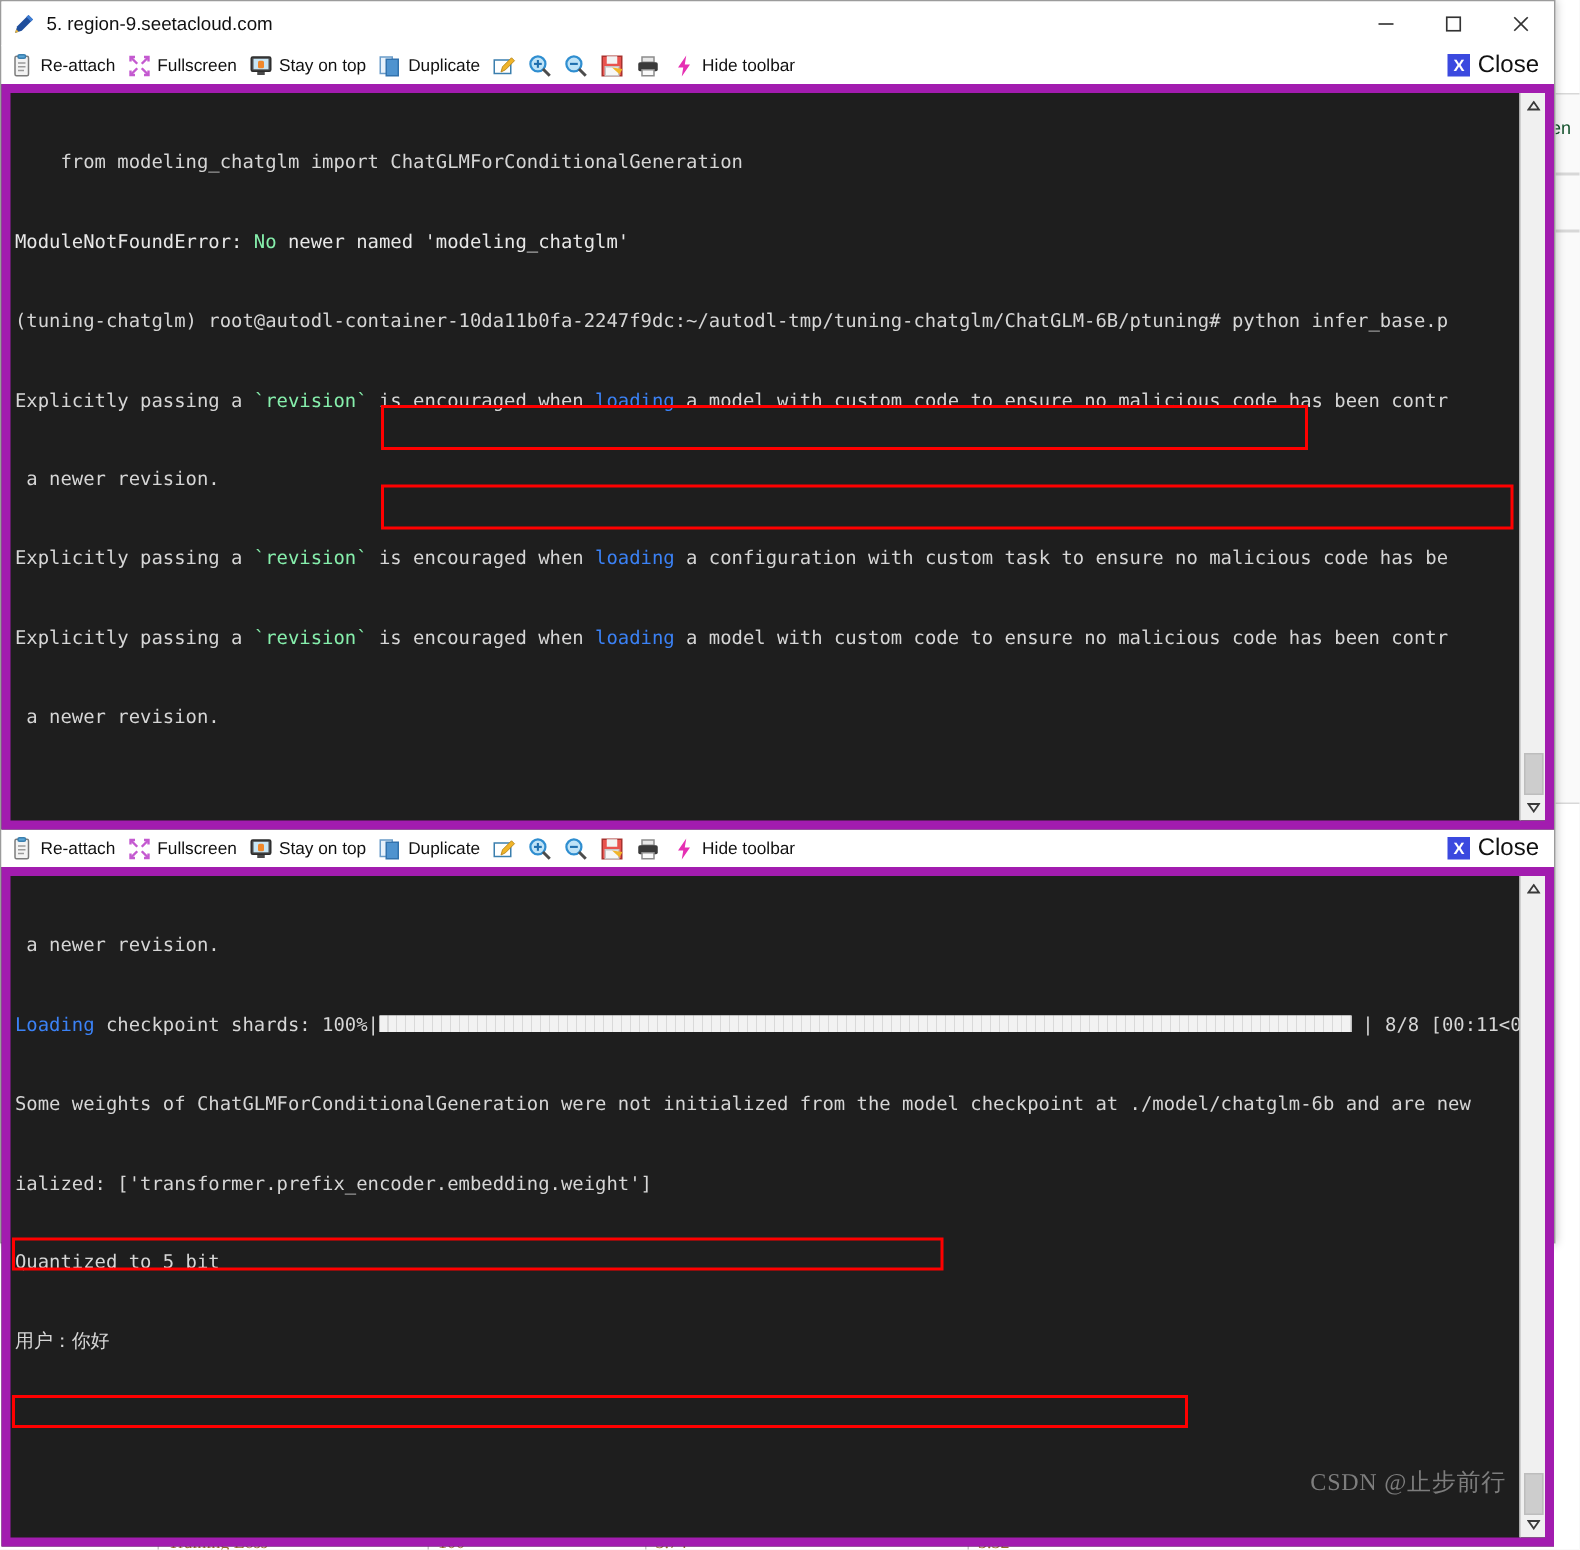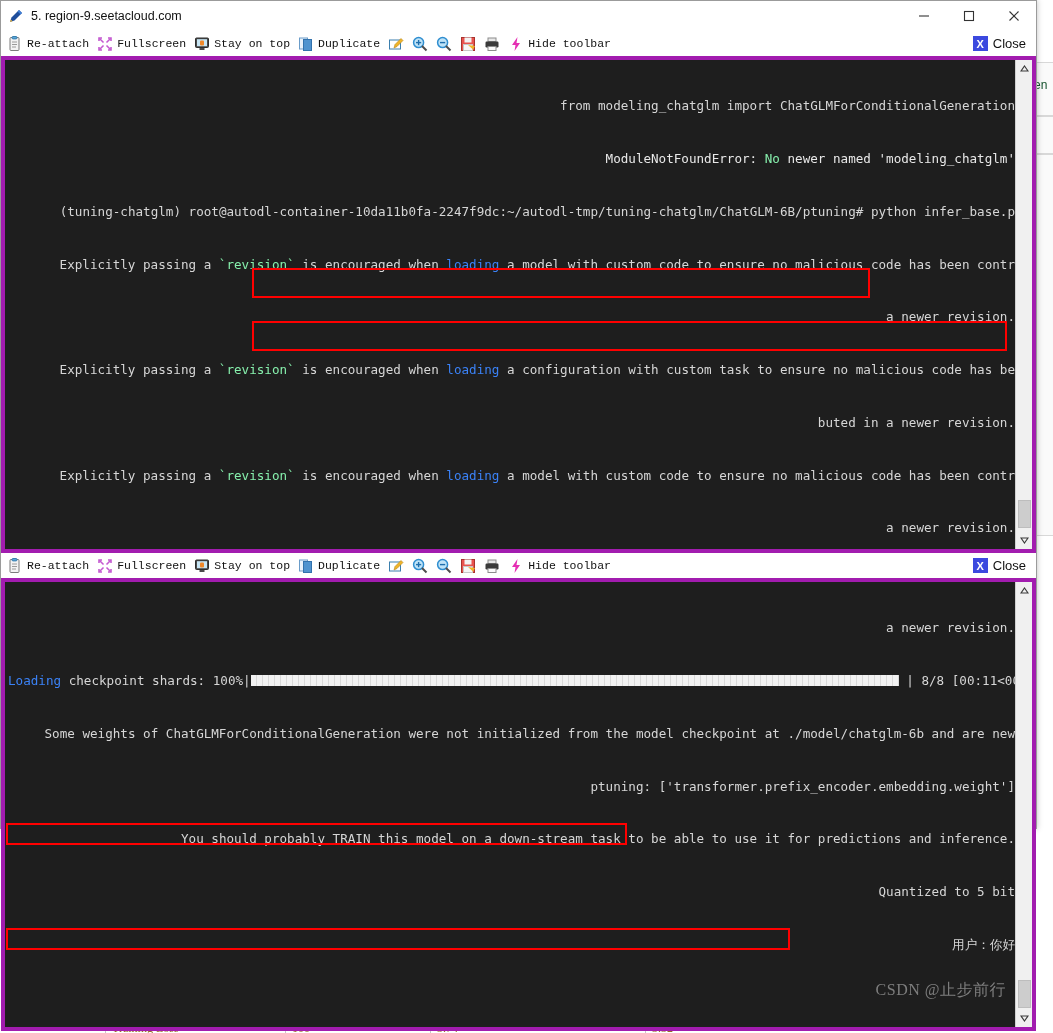--- a/index.html
+++ b/index.html
@@ -49,34 +49,34 @@
   .win-btn svg{display:block;}
 
   
   .toolbar{
     height:25px;display:flex;align-items:center;background:#ffffff;
     padding:0 2px;box-sizing:border-box;
   }
   .tb-item{
     display:flex;align-items:center;height:25px;padding:0 4px;white-space:nowrap;
   }
-  .tb-item .lbl{font-size:11.5px;color:#111;margin-left:4px;font-family:Liberation Mono, monospace;}
+  .tb-item .lbl{font-size:11.5px;color:#111;margin-left:4px;}
   .tb-icon{width:16px;height:16px;display:block;flex:0 0 auto;}
   .tb-spacer{flex:1 1 auto;}
   .tb-close{display:flex;align-items:center;height:25px;padding:0 8px 0 4px;}
-  .tb-close .lbl{font-size:13px;color:#111;margin-left:5px;}
+  .tb-close .lbl{font-size:16px;color:#111;margin-left:5px;}
   .closebox{
     width:15px;height:15px;background:#3b49df;color:#fff;font-size:11px;
     font-weight:bold;display:flex;align-items:center;justify-content:center;
     font-family:"Liberation Sans",sans-serif;
   }
 
   
   .pane{position:relative;background:#1e1e1e;overflow:hidden;
-        border:4px solid #a21caf;box-sizing:border-box;text-align:right;}
+        border:6px solid #a21caf;box-sizing:border-box;}
   .pane-top{height:497px;}
   .pane-bottom{height:453px;}
   .term{
     position:absolute;left:0;top:0;right:17px;bottom:0;
     overflow:hidden;padding:2px 0 0 3px;box-sizing:border-box;
     font-family:"DejaVu Sans Mono","Liberation Mono",monospace;
     font-size:12.6px;line-height:17.6px;
     color:#d6d6d6;white-space:pre;
   }
   .term-l{line-height:17.6px;height:17.6px;white-space:pre;}
@@ -248,21 +248,20 @@
   </div>
 
   <div class="pane pane-top">
     <div class="term">
       <div class="term-l">    from modeling_chatglm import ChatGLMForConditionalGeneration</div>
       <div class="term-l"><span class="c-white">ModuleNotFoundError: </span><span class="c-red">No</span><span class="c-white"> newer named 'modeling_chatglm'</span></div>
       <div class="term-l">(tuning-chatglm) root@autodl-container-10da11b0fa-2247f9dc:~/autodl-tmp/tuning-chatglm/ChatGLM-6B/ptuning# python infer_base.p</div>
       <div class="term-l"><span>Explicitly passing a </span><span class="c-red">`revision`</span><span> is encouraged when </span><span class="c-cyan">loading</span><span> a model with custom code to ensure no malicious code has been contr</span></div>
       <div class="term-l"> a newer revision.</div>
       <div class="term-l"><span>Explicitly passing a </span><span class="c-red">`revision`</span><span> is encouraged when </span><span class="c-cyan">loading</span><span> a configuration with custom task to ensure no malicious code has be</span></div>
-      <div class="term-l">buted in a newer revision.</div>
       <div class="term-l"><span>Explicitly passing a </span><span class="c-red">`revision`</span><span> is encouraged when </span><span class="c-cyan">loading</span><span> a model with custom code to ensure no malicious code has been contr</span></div>
       <div class="term-l"> a newer revision.</div>
       
       
       
       
       
       
       
       
@@ -389,22 +388,21 @@
       <div class="closebox">X</div>
       <span class="lbl">Close</span>
     </div>
   </div>
 
   <div class="pane pane-bottom">
     <div class="term">
       <div class="term-l"> a newer revision.</div>
       <div class="term-l"><span class="c-cyan">Loading</span><span> checkpoint shards: 100%|</span><span class="bar" style="width:648px"></span><span> </span><span>| 8/8 [00:11&lt;00:00,  1.</span></div>
       <div class="term-l">Some weights of ChatGLMForConditionalGeneration were not initialized from the model checkpoint at ./model/chatglm-6b and are new</div>
-      <div class="term-l">ptuning: ['transformer.prefix_encoder.embedding.weight']</div>
-      <div class="term-l">You should probably TRAIN this model on a down-stream task to be able to use it for predictions and inference.</div>
+      <div class="term-l">ialized: ['transformer.prefix_encoder.embedding.weight']</div>
       <div class="term-l">Quantized to 5 bit</div>
       <div class="term-l">用户：你好</div>
       <div class="term-l">&nbsp;</div>
       
       
       
       
       
       
       

